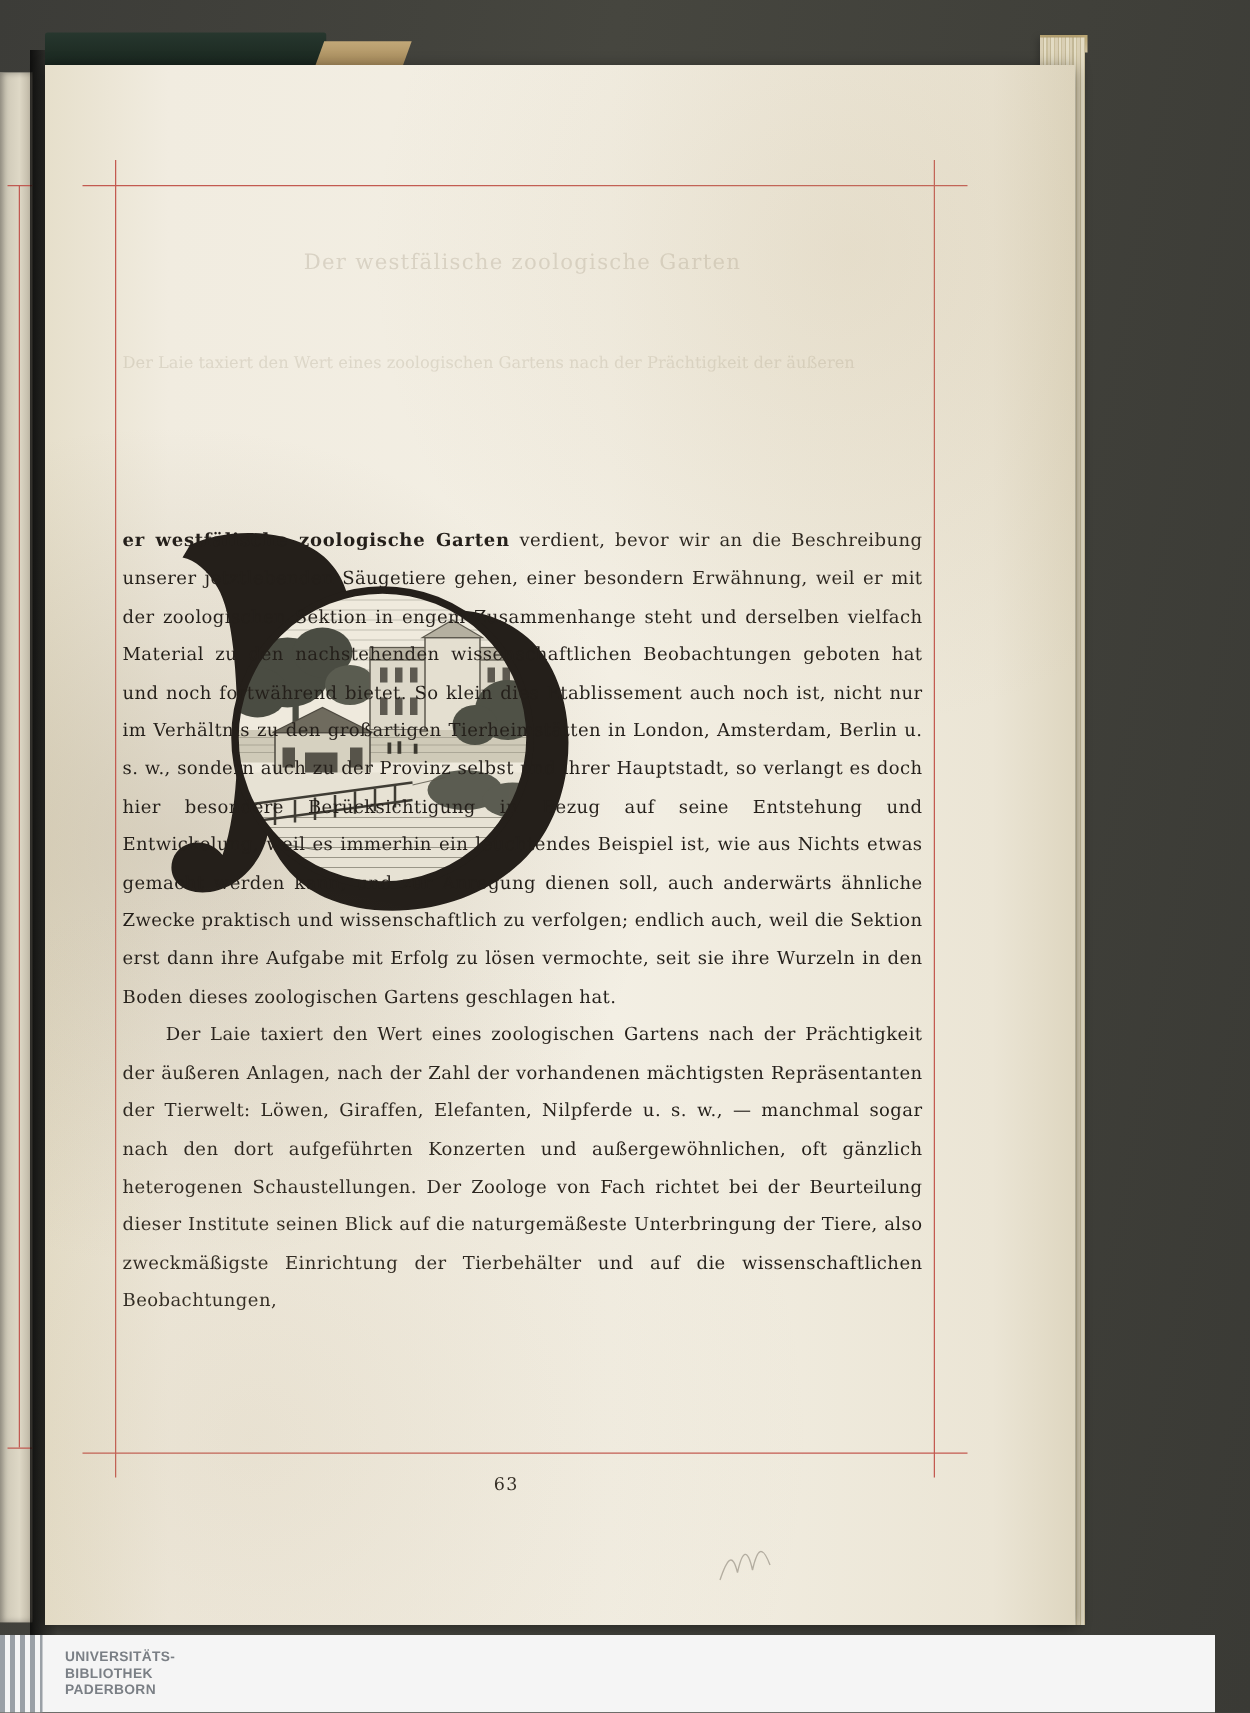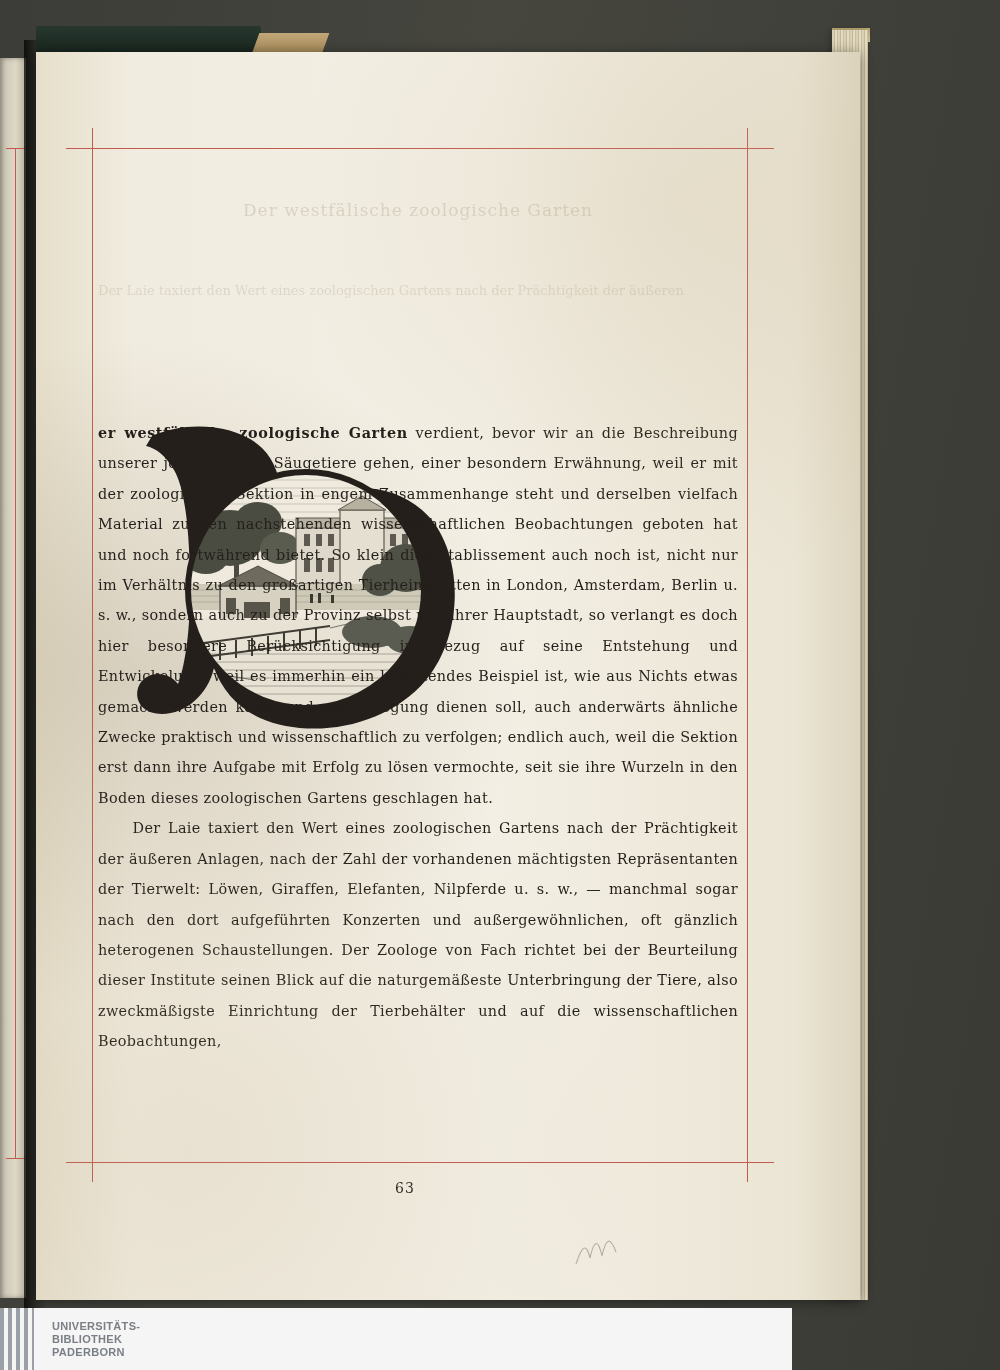--- a/index.html
+++ b/index.html
@@ -233,21 +233,21 @@
     right: 120px;
     top: 1060px;
     opacity: 0.45;
   }
 
   
   .watermark {
     position: absolute;
     left: 0;
     bottom: 0;
-    width: 792px;
+    width: 972px;
     height: 62px;
     background: #f5f5f5;
   }
   .wm-stripes {
     position: absolute;
     left: 0;
     top: 0;
     width: 34px;
     height: 62px;
     background: repeating-linear-gradient(

